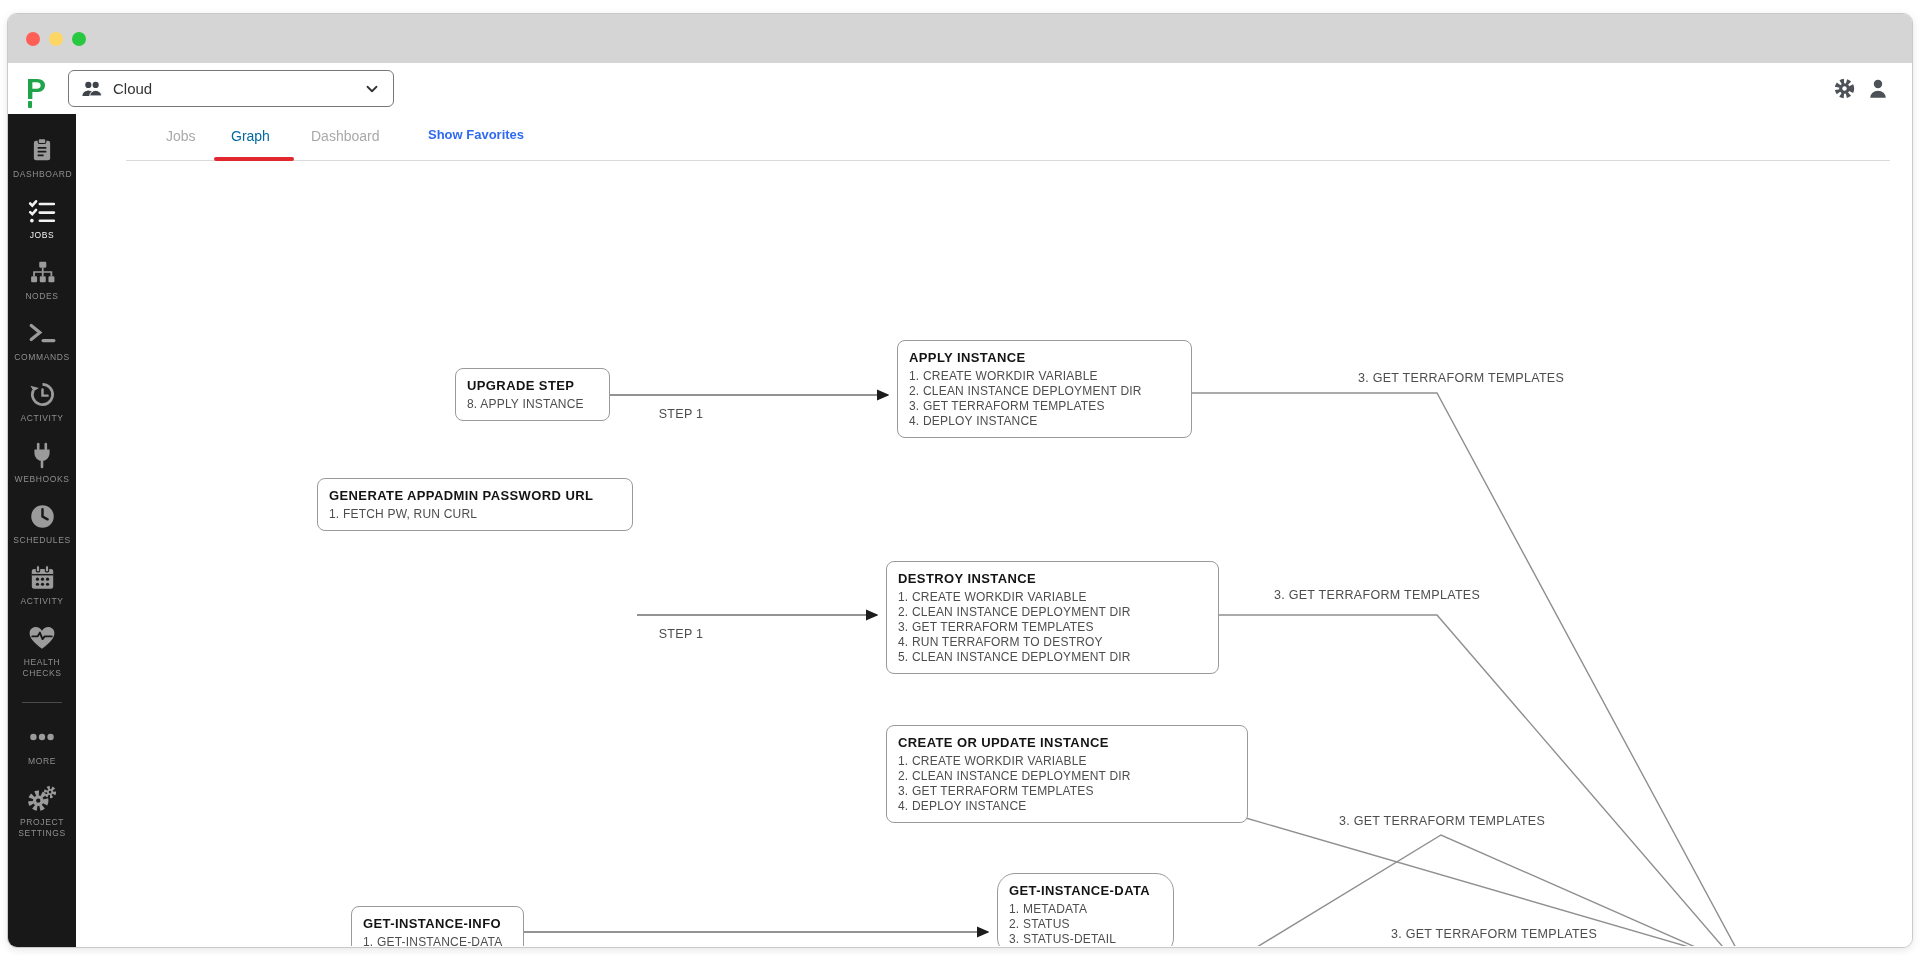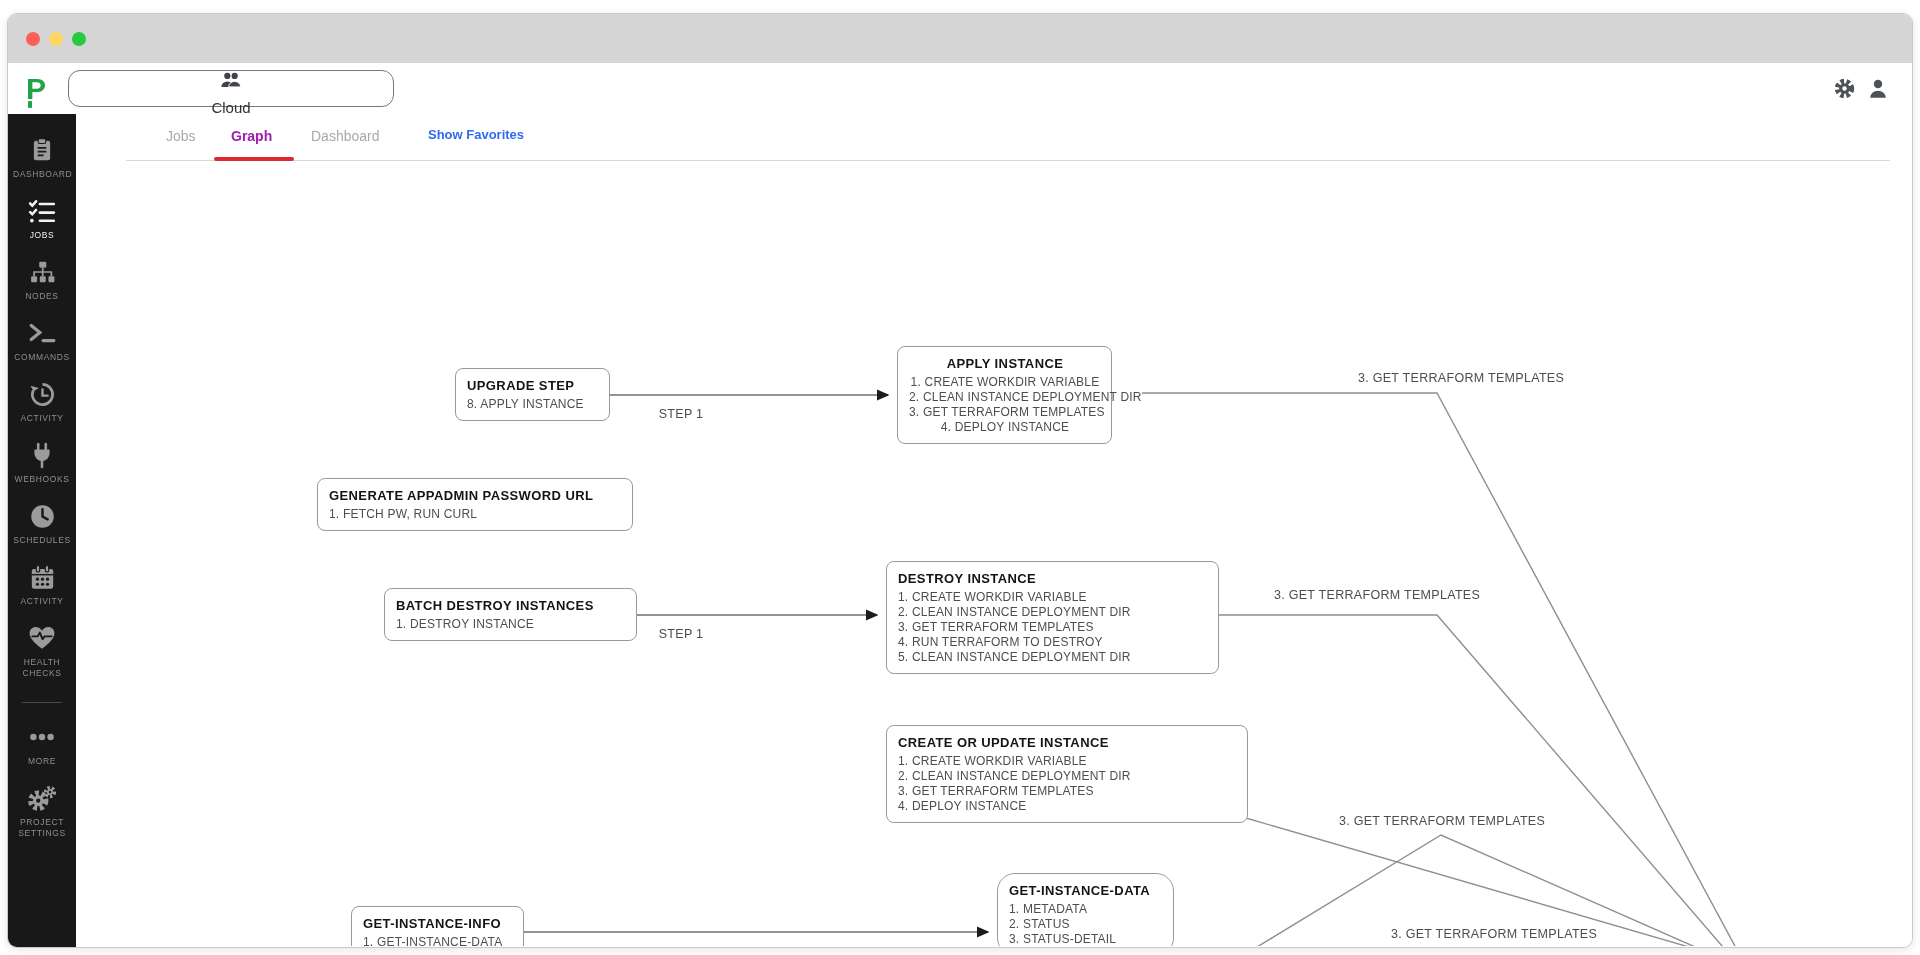--- a/index.html
+++ b/index.html
@@ -10,38 +10,38 @@
             background:#fff; border:1px solid #c9c9c9; border-radius:10px;
             box-shadow:0 2px 8px rgba(0,0,0,.10); overflow:hidden; }
 
   .titlebar { height:49px; background:#d5d5d5; display:flex; align-items:center; padding-left:18px; gap:9px; }
   .tl { width:14px; height:14px; border-radius:50%; display:inline-block; }
 
   .chrome { height:51px; background:#fff; display:flex; align-items:center; padding:0 21px 0 18px; }
   .logo { position:relative; width:42px; color:#1fa44a; font-weight:800; font-size:30px; line-height:30px; }
   .logo .stem { position:absolute; left:2px; top:27px; width:4px; height:7px; background:#1fa44a; border-radius:1px; }
   .proj-select { display:flex; align-items:center; gap:10px; width:326px; height:37px;
-                 border:1.5px solid #777; border-radius:12px; padding:0 12px; color:#333;flex-direction:column; }
+                 border:1.5px solid #777; border-radius:6px; padding:0 12px; color:#333; }
   .proj-select .plabel { font-size:15px; flex:1; }
   .chrome .spacer { flex:1; }
   .chrome .hicon { width:26px; height:24px; display:inline-flex; align-items:center; justify-content:center; margin-left:8px; cursor:pointer; }
 
   .bodyrow { position:absolute; left:0; top:100px; right:0; bottom:0; display:flex; }
 
   .sidebar { width:68px; background:#181818; display:flex; flex-direction:column; align-items:center; padding-top:22px; }
   .side-item { width:64px; display:flex; flex-direction:column; align-items:center; margin-bottom:17px; cursor:pointer; }
   .side-item .sicon { height:28px; display:flex; align-items:center; justify-content:center; }
   .side-item .slabel { margin-top:5px; font-size:8.5px; letter-spacing:.6px; color:#8f8f8f; text-align:center; line-height:11px; width:58px; }
   .side-item.active .slabel { color:#f2f2f2; }
   .side-divider { width:40px; border-top:1px solid #4a4a4a; margin:6px 0 20px 0; }
 
   .content { position:relative; flex:1; background:#fff; overflow:hidden; }
   .tabsrow { position:relative; height:47px; }
   .tab { position:absolute; top:14px; font-size:14px; color:#a9a9a9; cursor:pointer; }
-  .tab.active { color:#a21caf; font-weight:700; }
+  .tab.active { color:#0369a1; font-weight:400; }
   .tab-underline { position:absolute; height:4px; border-radius:2px; top:43px; }
   .tabs-rule { position:absolute; left:50px; right:22px; top:46px; height:1px; background:#d9d9d9; }
   .fav-link { position:absolute; top:13px; font-size:13px; font-weight:600; color:#2f6bf0; cursor:pointer; }
 
   .canvas { position:absolute; left:0; top:47px; width:1838px; height:785px; overflow:hidden; }
   .edges-svg { position:absolute; left:0; top:0; }
 
   .node { position:absolute; background:#fff; border:1.5px solid #9a9a9a; border-radius:8px;
           padding:8px 10px 8px 11px; cursor:pointer; }
   .node .ntitle { font-size:13px; font-weight:700; color:#141414; letter-spacing:.4px; line-height:18px; margin-bottom:2px; white-space:nowrap; }
@@ -271,34 +271,30 @@
                 <polyline points="1092,454 1361,454 1659,800" fill="none" stroke="#8f8f8f" stroke-width="1.4"></polyline>
                 <polyline points="1163,655 1661,800" fill="none" stroke="#8f8f8f" stroke-width="1.4"></polyline>
                 <polyline points="1158,800 1365,674 1651,800" fill="none" stroke="#8f8f8f" stroke-width="1.4"></polyline>
                 <polyline points="1120,790 1666,786" fill="none" stroke="#8f8f8f" stroke-width="1.4"></polyline>
               </g>
           </svg>
         <div class="node" style="left: 379px; top: 207px; width: 155px;">
               <div class="ntitle">UPGRADE STEP</div>
               <div class="nstep">8. APPLY INSTANCE</div>
             </div>
-            <div class="node" style="left: 821px; top: 185px; width: 215px; text-align: center;">
+            <div class="node" style="left: 821px; top: 179px; width: 295px;">
               <div class="ntitle">APPLY INSTANCE</div>
               <div class="nstep">1. CREATE WORKDIR VARIABLE</div>
               <div class="nstep">2. CLEAN INSTANCE DEPLOYMENT DIR</div>
               <div class="nstep">3. GET TERRAFORM TEMPLATES</div>
               <div class="nstep">4. DEPLOY INSTANCE</div>
             </div>
             <div class="node" style="left: 241px; top: 317px; width: 316px;">
               <div class="ntitle">GENERATE APPADMIN PASSWORD URL</div>
               <div class="nstep">1. FETCH PW, RUN CURL</div>
-            </div>
-            <div class="node" style="left: 308px; top: 427px; width: 253px;">
-              <div class="ntitle">BATCH DESTROY INSTANCES</div>
-              <div class="nstep">1. DESTROY INSTANCE</div>
             </div>
             <div class="node" style="left: 810px; top: 400px; width: 333px;">
               <div class="ntitle">DESTROY INSTANCE</div>
               <div class="nstep">1. CREATE WORKDIR VARIABLE</div>
               <div class="nstep">2. CLEAN INSTANCE DEPLOYMENT DIR</div>
               <div class="nstep">3. GET TERRAFORM TEMPLATES</div>
               <div class="nstep">4. RUN TERRAFORM TO DESTROY</div>
               <div class="nstep">5. CLEAN INSTANCE DEPLOYMENT DIR</div>
             </div>
             <div class="node" style="left: 810px; top: 564px; width: 362px;">

